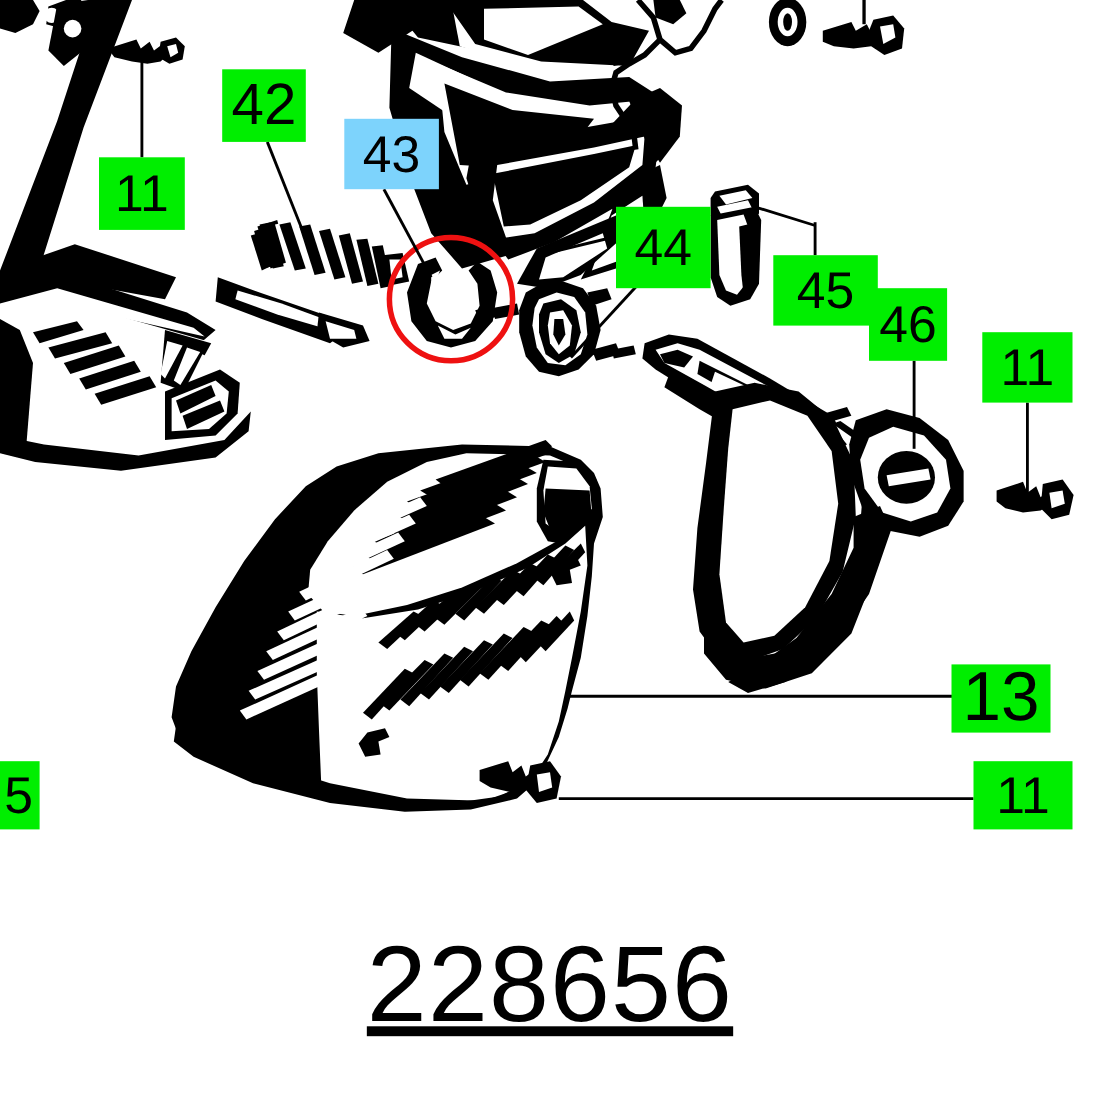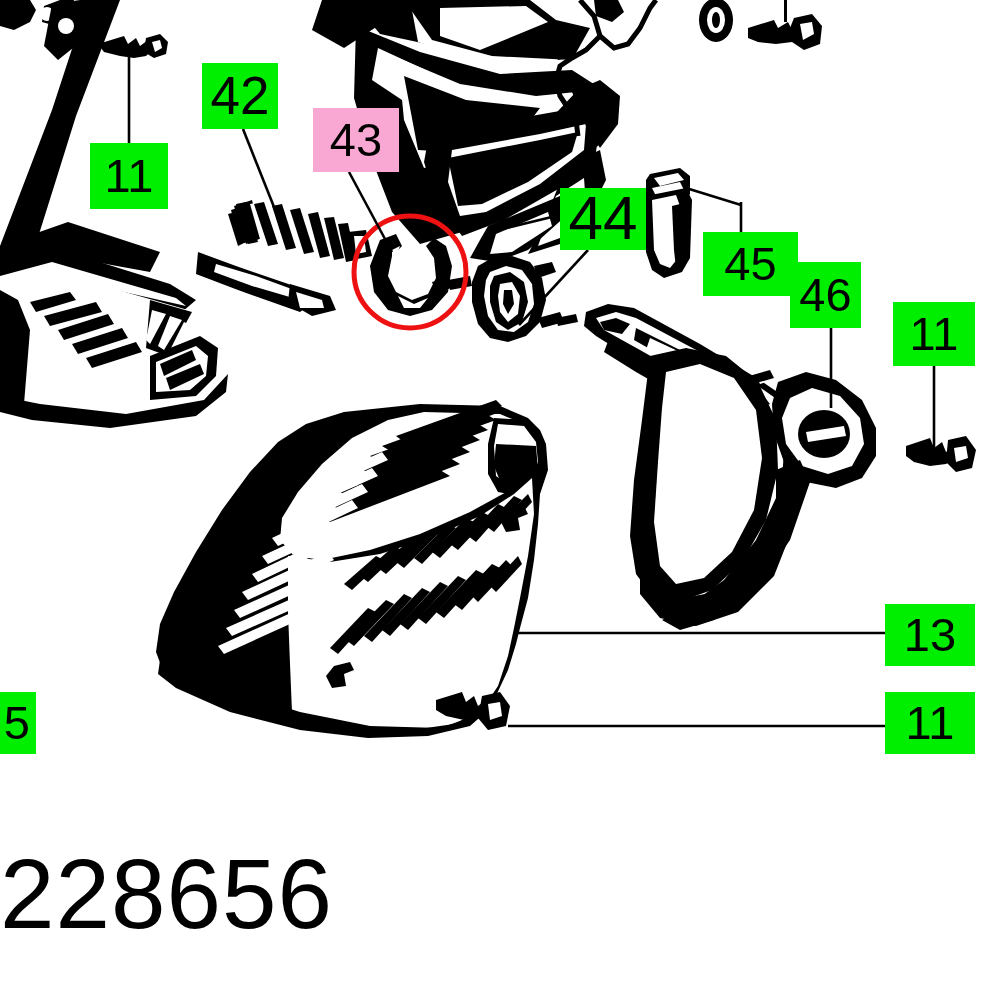--- a/index.html
+++ b/index.html
@@ -32,31 +32,33 @@
     justify-content: center;
     color: #000000;
     font-family: "Liberation Sans", sans-serif;
     font-weight: 400;
     line-height: 1;
     box-sizing: border-box;
     user-select: none;
     z-index: 5;
   }
   .callout-green { background: #00ee00; }
-  .callout-red   { background: #f9a8d4; }
+  .callout-red   { background: #7dd3fc; }
   .callout span { display: block; transform: translateY(-1px); }
   #part-number {
     position: absolute;
     left: 0;
     width: 1000px;
+    text-align: center;
     color: #000000;
     font-family: "Liberation Sans", sans-serif;
     font-weight: 400;
     letter-spacing: 1px;
     z-index: 5;
+    text-decoration: underline;
   }
 </style>
 </head>
 <body>
 
 <div id="page">
 
   <svg id="diagram-svg" viewBox="0 0 1000 1000" xmlns="http://www.w3.org/2000/svg">
 
     <g fill="#000000">
@@ -379,37 +381,37 @@
   </div>
 
   <div class="callout callout-green" style="left:202px; top:63px; width:76px; height:66px; font-size:53px;">
     <span>42</span>
   </div>
 
   <div class="callout callout-red" style="left:313px; top:108px; width:86px; height:64px; font-size:47px;">
     <span>43</span>
   </div>
 
-  <div class="callout callout-green" style="left:560px; top:188px; width:86px; height:62px; font-size:62px;text-align:center;">
+  <div class="callout callout-green" style="left:560px; top:188px; width:86px; height:74px; font-size:47px;text-align:center;">
     <span>44</span>
   </div>
 
   <div class="callout callout-green" style="left:703px; top:232px; width:95px; height:64px; font-size:47px;">
     <span>45</span>
   </div>
 
   <div class="callout callout-green" style="left:790px; top:262px; width:71px; height:66px; font-size:47px;">
     <span>46</span>
   </div>
 
   <div class="callout callout-green" style="left:893px; top:302px; width:82px; height:64px; font-size:47px;">
     <span>11</span>
   </div>
 
-  <div class="callout callout-green" style="left:885px; top:604px; width:90px; height:62px; font-size:47px;">
+  <div class="callout callout-green" style="left:865px; top:604px; width:90px; height:62px; font-size:63px;">
     <span>13</span>
   </div>
 
   <div class="callout callout-green" style="left:885px; top:692px; width:90px; height:62px; font-size:47px;">
     <span>11</span>
   </div>
 
   <div class="callout callout-green" style="left:-32px; top:692px; width:68px; height:62px; font-size:47px; justify-content:flex-end; padding-right:6px;">
     <span>5</span>
   </div>

